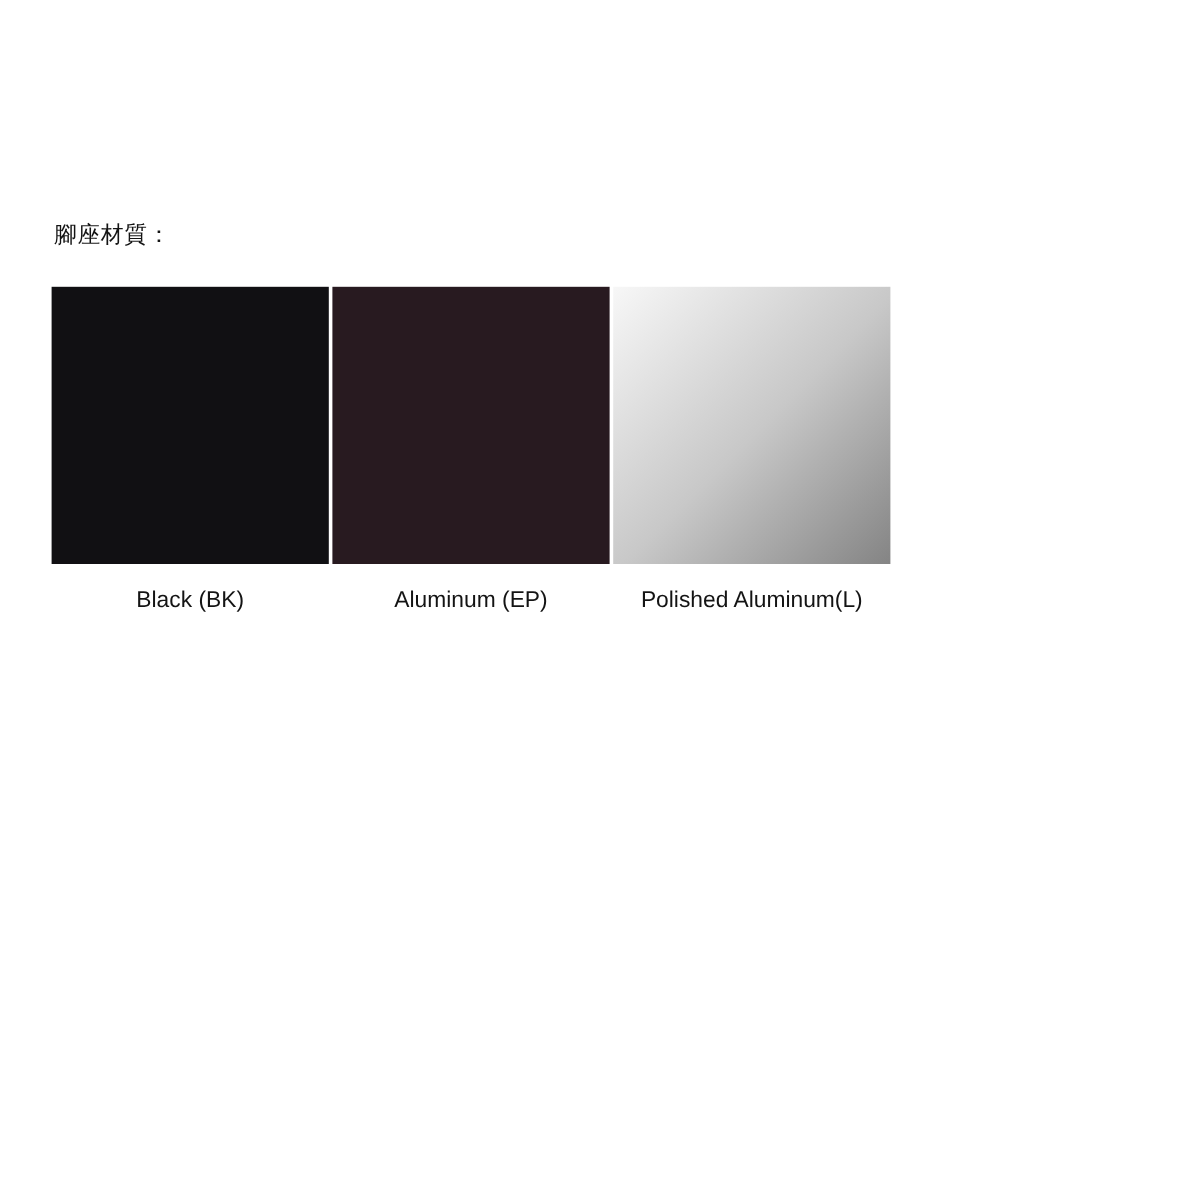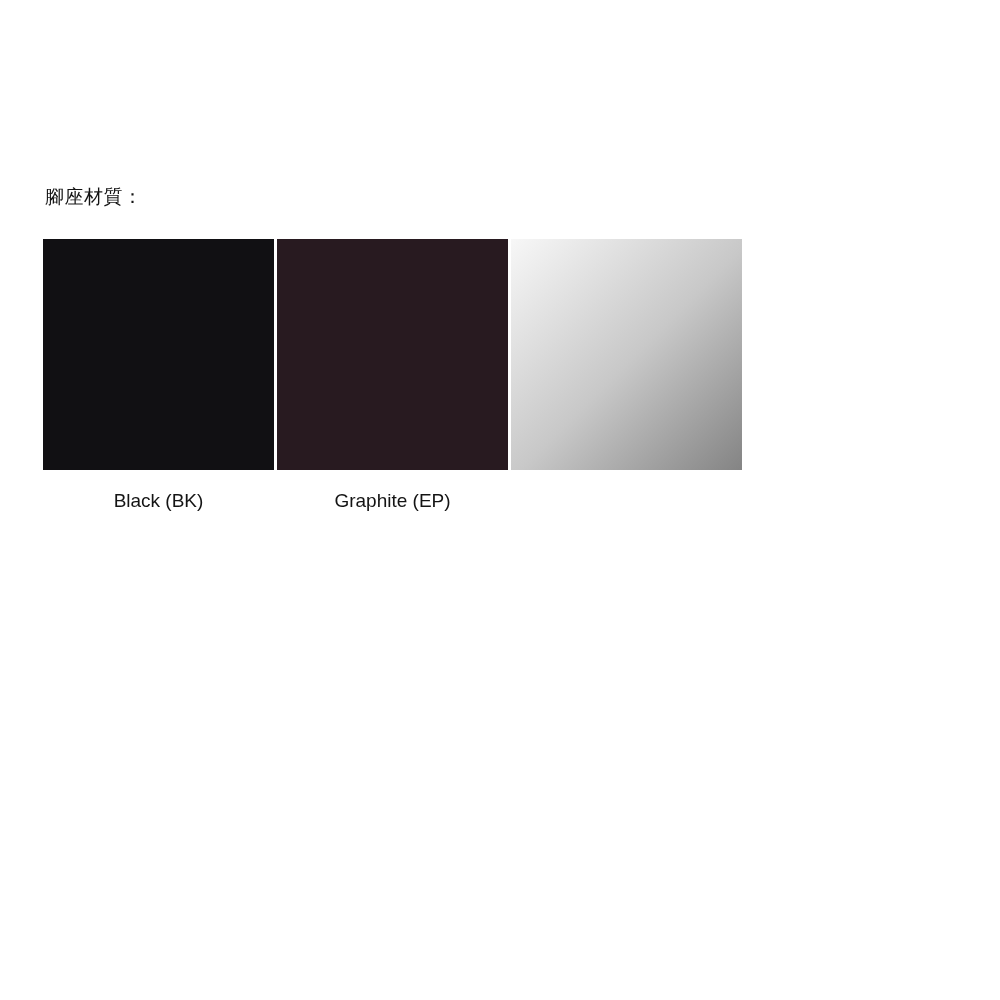--- a/index.html
+++ b/index.html
@@ -90,24 +90,25 @@
     <div class="swatch-row">
 
       <div class="swatch-cell">
         <div class="swatch-chip" style="background: rgb(17, 16, 19);"></div>
         <div class="swatch-label">Black (BK)</div>
       </div>
 
 
       <div class="swatch-cell">
         <div class="swatch-chip" style="background: rgb(40, 26, 32);"></div>
-        <div class="swatch-label">Graphite (EP)</div>
+        <div class="swatch-label">Aluminum (EP)</div>
       </div>
 
       <div class="swatch-cell">
         <div class="swatch-chip" style="background: linear-gradient(135deg, rgb(247, 247, 247) 0%, rgb(200, 200, 200) 52%, rgb(132, 132, 132) 100%);"></div>
+        <div class="swatch-label">Polished Aluminum(L)</div>
       </div>
 
     </div>
 
 
   </div>
 </div>
 
 </body></html>

